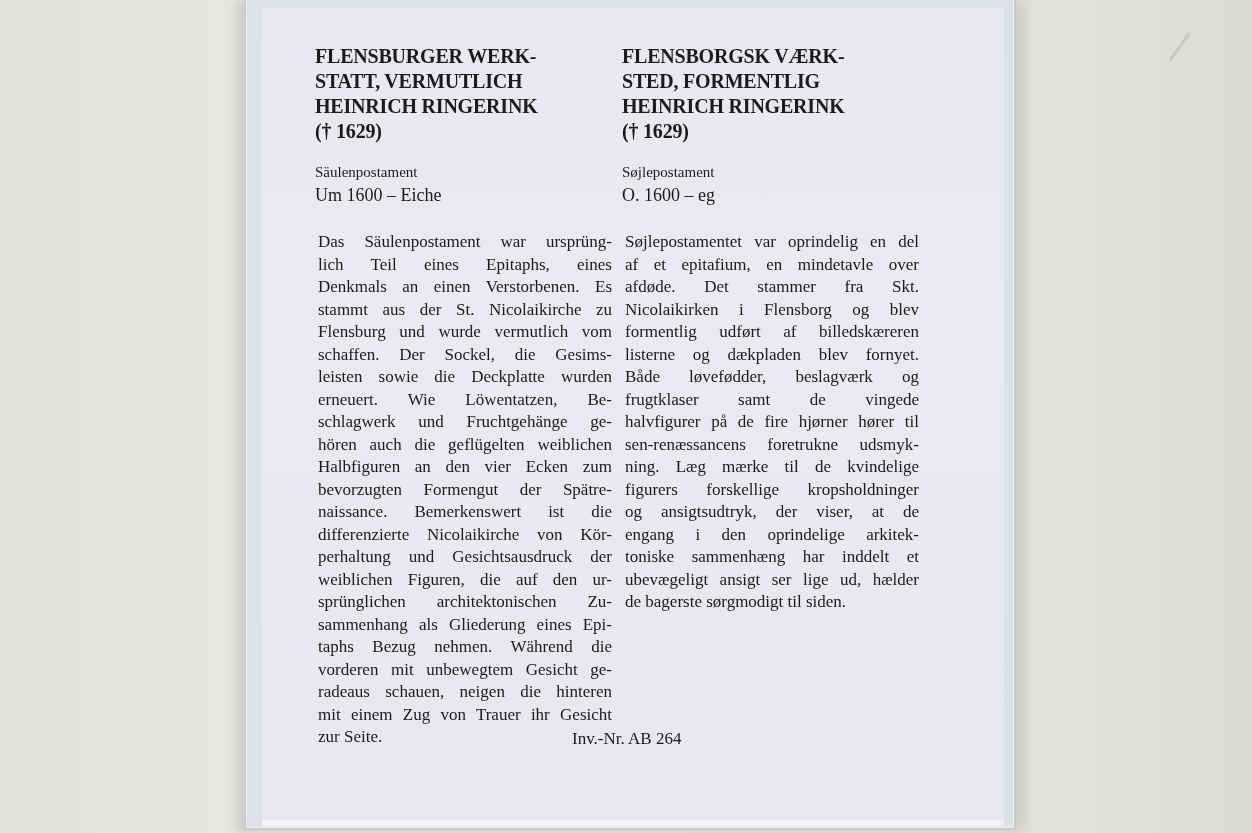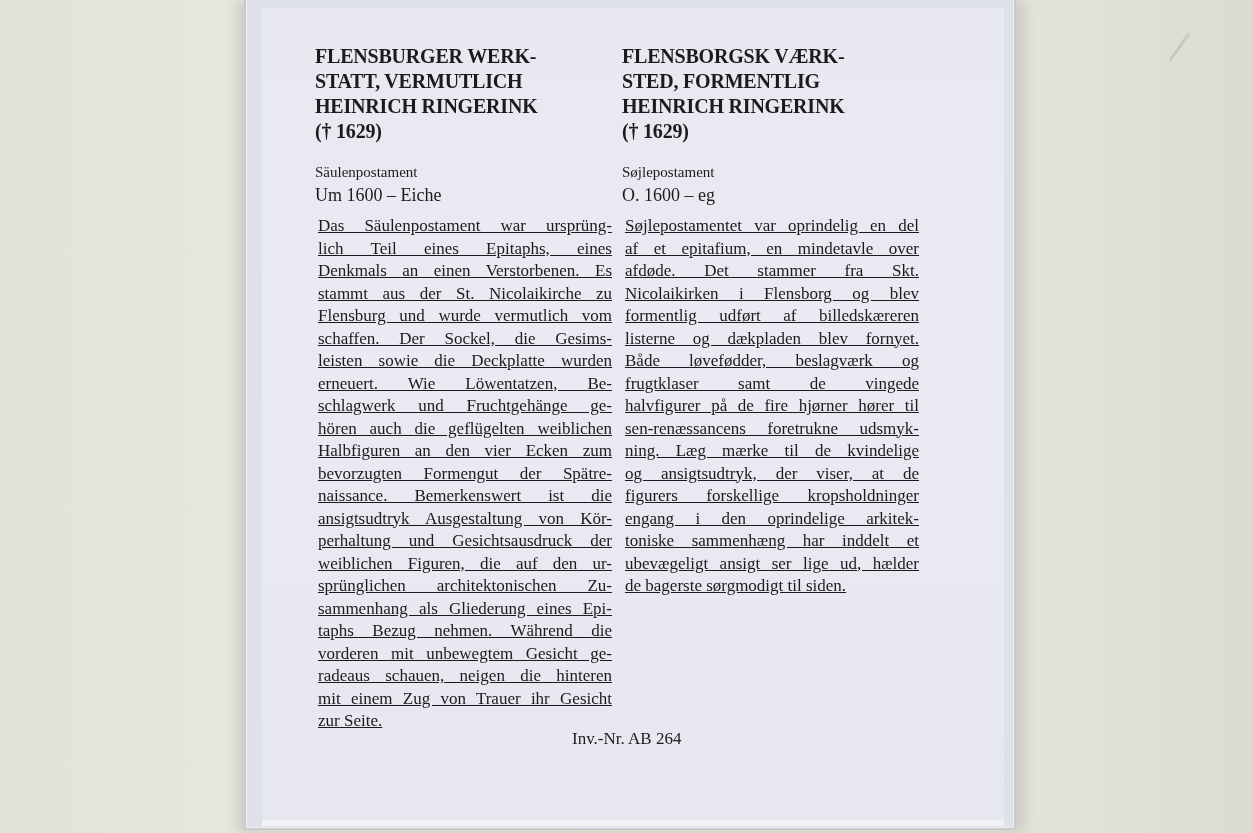--- a/index.html
+++ b/index.html
@@ -75,26 +75,25 @@
       font-size: 15px;
       line-height: 23px;
       margin: 17px 0 0 0;
     }
     .dating {
       font-size: 18px;
       line-height: 23px;
       margin: 0;
     }
     .body-text {
-      margin: 8px 0 0 3px;
+      margin: 24px 0 0 3px;
       width: 294px;
       font-size: 17px;
       line-height: 22.5px;
       text-align: justify;
-      text-decoration: underline;
     }
     .body-text span {
       display: block;
       text-align: justify;
       text-align-last: justify;
       white-space: nowrap;
     }
     .body-text span.last {
       text-align-last: left;
     }
@@ -131,21 +130,21 @@
         <span>stammt aus der St. Nicolaikirche zu</span>
         <span>Flensburg und wurde vermutlich vom</span>
         <span>schaffen. Der Sockel, die Gesims-</span>
         <span>leisten sowie die Deckplatte wurden</span>
         <span>erneuert. Wie Löwentatzen, Be-</span>
         <span>schlagwerk und Fruchtgehänge ge-</span>
         <span>hören auch die geflügelten weiblichen</span>
         <span>Halbfiguren an den vier Ecken zum</span>
         <span>bevorzugten Formengut der Spätre-</span>
         <span>naissance. Bemerkenswert ist die</span>
-        <span>ansigtsudtryk Ausgestaltung von Kör-</span>
+        <span>differenzierte Nicolaikirche von Kör-</span>
         <span>perhaltung und Gesichtsausdruck der</span>
         <span>weiblichen Figuren, die auf den ur-</span>
         <span>sprünglichen architektonischen Zu-</span>
         <span>sammenhang als Gliederung eines Epi-</span>
         <span>taphs Bezug nehmen. Während die</span>
         <span>vorderen mit unbewegtem Gesicht ge-</span>
         <span>radeaus schauen, neigen die hinteren</span>
         <span>mit einem Zug von Trauer ihr Gesicht</span>
         <span class="last">zur Seite.</span>
       </div>
@@ -163,22 +162,22 @@
         <span>af et epitafium, en mindetavle over</span>
         <span>afdøde. Det stammer fra Skt.</span>
         <span>Nicolaikirken i Flensborg og blev</span>
         <span>formentlig udført af billedskæreren</span>
         <span>listerne og dækpladen blev fornyet.</span>
         <span>Både løvefødder, beslagværk og</span>
         <span>frugtklaser samt de vingede</span>
         <span>halvfigurer på de fire hjørner hører til</span>
         <span>sen-renæssancens foretrukne udsmyk-</span>
         <span>ning. Læg mærke til de kvindelige</span>
+        <span>figurers forskellige kropsholdninger</span>
         <span>og ansigtsudtryk, der viser, at de</span>
-        <span>figurers forskellige kropsholdninger</span>
         <span>engang i den oprindelige arkitek-</span>
         <span>toniske sammenhæng har inddelt et</span>
         <span>ubevægeligt ansigt ser lige ud, hælder</span>
         <span class="last">de bagerste sørgmodigt til siden.</span>
       </div>
   </div>
 
   <div class="inv">Inv.-Nr. AB 264</div>
 </div>
 

